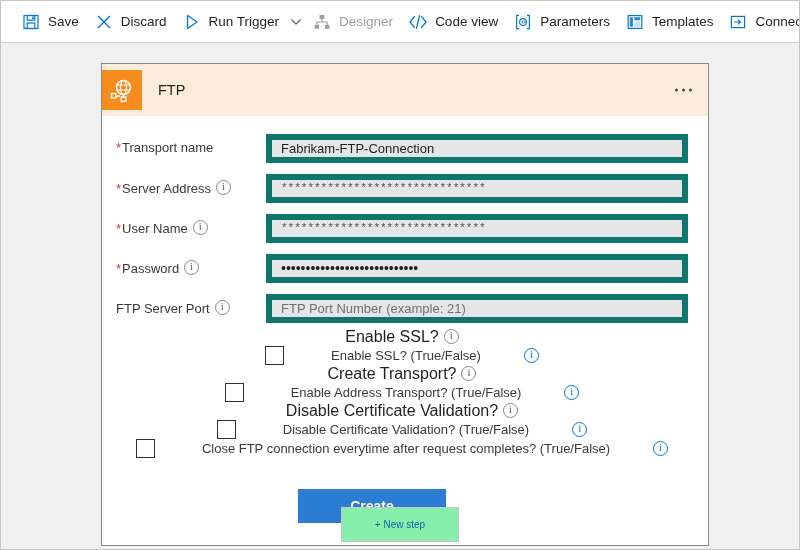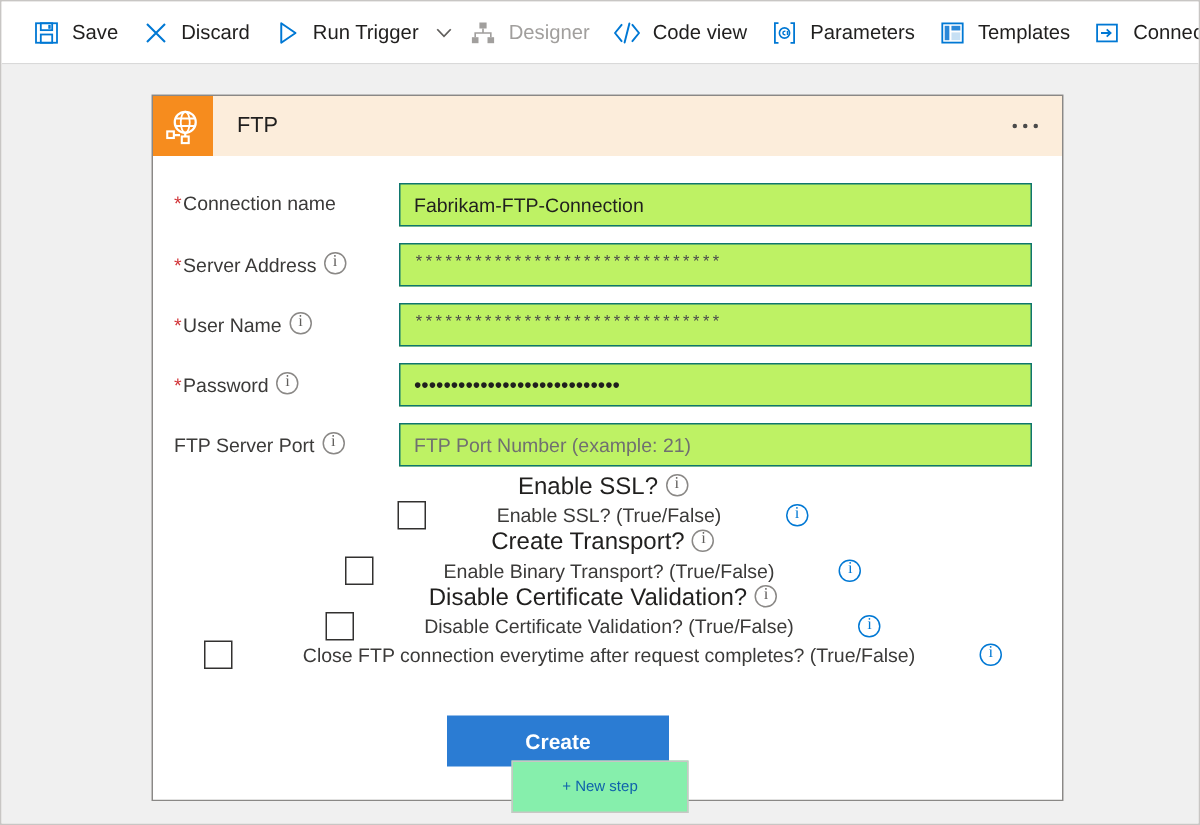--- a/index.html
+++ b/index.html
@@ -88,21 +88,21 @@
     left: 100px;
     top: 20px;
     width: 608px;
     box-sizing: border-box;
     background: #ffffff;
     border: 1px solid #8a8886;
   }
   .card-header {
     display: flex;
     align-items: center;
-    height: 40px;
+    height: 52px;
     background: #fceddb;
     position: relative;
   }
   .card-icon {
     width: 40px;
     height: 40px;
     background: #f68c1e;
     display: flex;
     align-items: center;
     justify-content: center;
@@ -170,22 +170,22 @@
     line-height: 13px;
     color: #605e5c;
   }
   .info.blue { border-color: #0078d4; }
   .info.blue::after { color: #0078d4; }
 
   .field {
     width: 424px;
     height: 29px;
     box-sizing: border-box;
-    border: 1px solid #0f766e;
-    background: #bef264;
+    border: 6px solid #0f766e;
+    background: #e5e5e5;
     font-family: "Liberation Sans", sans-serif;
     font-size: 13px;
     color: #201f1e;
     padding: 0 9px;
     outline: none;
   }
   .field::placeholder { color: #707070; }
   .field.mask {
     font-family: "Liberation Mono", monospace;
     font-size: 11px;
@@ -377,21 +377,21 @@
           <i></i>
             <i></i>
             <i></i>
         </div>
       </div>
 
       <div class="card-body">
 
         <div class="row">
           <div class="label">
-            <span class="req">*</span><span>Connection name</span>
+            <span class="req">*</span><span>Transport name</span>
           </div>
           <input class="field" type="text" value="Fabrikam-FTP-Connection" style="">
         </div>
 
         <div class="row">
           <div class="label">
             <span class="req">*</span><span>Server Address</span><span class="info"></span>
           </div>
           <input class="field mask" type="text" value="*******************************" style="">
         </div>
@@ -427,21 +427,21 @@
             <span class="info blue" style="margin-left:7px;"></span>
           </div>
         </div>
 
         <div class="cbrow">
           <div class="label">
             <span>Create Transport?</span><span class="info"></span>
           </div>
           <div class="cbwrap">
             <div class="cbox"></div>
-            <span class="cbtext">Enable Binary Transport? (True/False)</span>
+            <span class="cbtext">Enable Address Transport? (True/False)</span>
             <span class="info blue" style="margin-left:7px;"></span>
           </div>
         </div>
 
         <div class="cbrow">
           <div class="label">
             <span>Disable Certificate Validation?</span><span class="info"></span>
           </div>
           <div class="cbwrap">
             <div class="cbox"></div>

